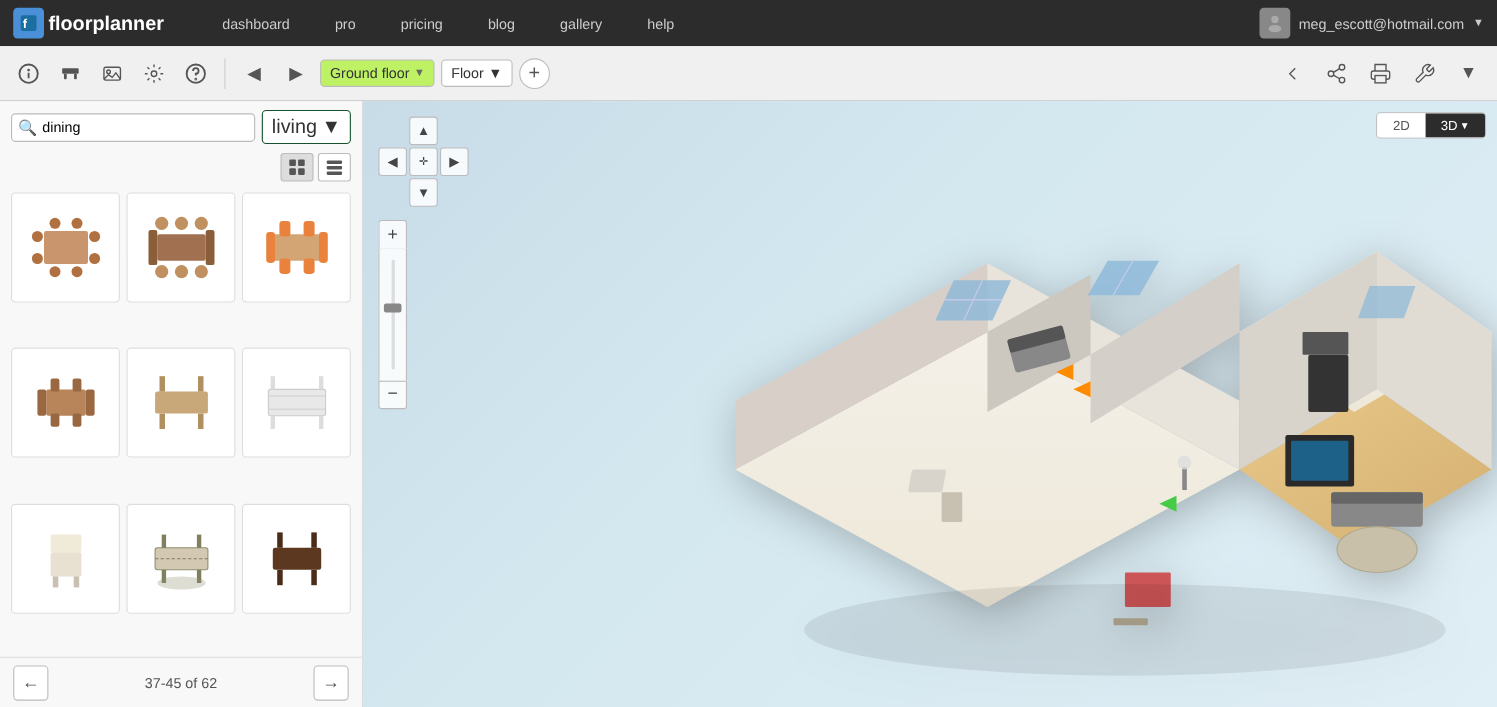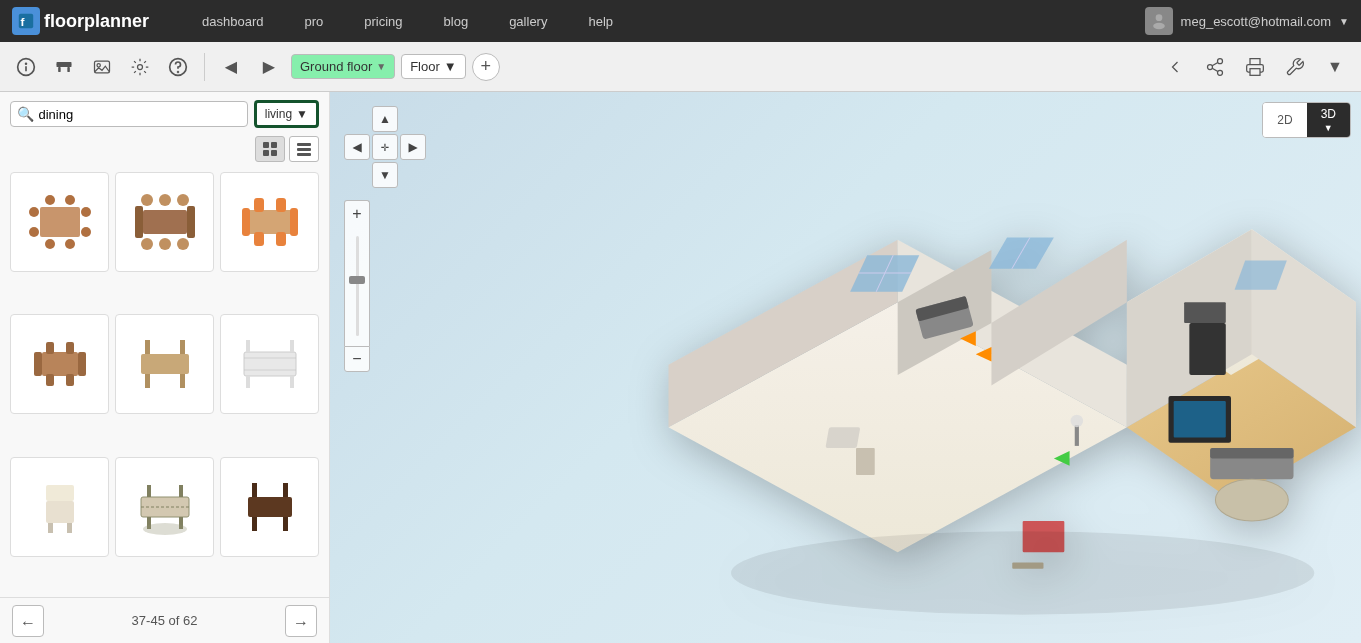--- a/index.html
+++ b/index.html
@@ -58,21 +58,21 @@
     .toolbar-icon-btn {
       width: 32px; height: 32px;
       display: flex; align-items: center; justify-content: center;
       cursor: pointer; border-radius: 4px;
       color: #555;
       font-size: 16px;
     }
     .toolbar-sep { width: 1px; height: 28px; background: #ccc; margin: 0 4px; }
     .floor-selector {
       display: flex; align-items: center; gap: 4px;
-      background: #86efac;
+      background: #bef264;
       border: 1px solid #bbb;
       border-radius: 4px;
       padding: 4px 8px;
       cursor: pointer;
       font-size: 13px;
       color: #333;
     }
     .floor-selector .caret { font-size: 10px; color: #666; }
     .floor-view-btn {
       display: flex; align-items: flex-end; gap: 4px;
@@ -131,26 +131,26 @@
       padding: 4px 6px;
       gap: 4px;
     }
     .search-box input {
       border: none; outline: none; font-size: 13px; width: 100%;
       background: transparent;
     }
     .search-icon { color: #888; font-size: 14px; }
     .category-dropdown {
       display: flex; align-items: center; gap: 4px;
-      border: 3px solid #14532d;
+      border: 1px solid #14532d;
       border-radius: 4px;
       background: #fff;
       padding: 4px 8px;
       cursor: pointer;
-      font-size: 12px;
+      font-size: 18px;
       color: #333;
     }
     .search-tags {
       padding: 0 10px 6px;
       font-size: 11px;
       color: #777;
       line-height: 1.4;
     }
     .view-mode-btn {
       width: 30px; height: 26px;
@@ -309,21 +309,21 @@
       background: #fff;
     }
     .canvas-view-btn {
       padding: 4px 14px;
       font-size: 12px;
       cursor: pointer;
       border: none;
       background: #fff;
       color: #555;
     }
-    .canvas-view-btn.active { background: #2c2c2c; color: #fff; flex-direction: column; }
+    .canvas-view-btn.active { background: #2c2c2c; color: #fff; }
     .canvas-view-btn-3d {
       display: flex; align-items: center; gap: 2px;
     }
 
     
     .fi-svg { width: 80px; height: 80px; }
   </style>
 </head>
 <body>
 

